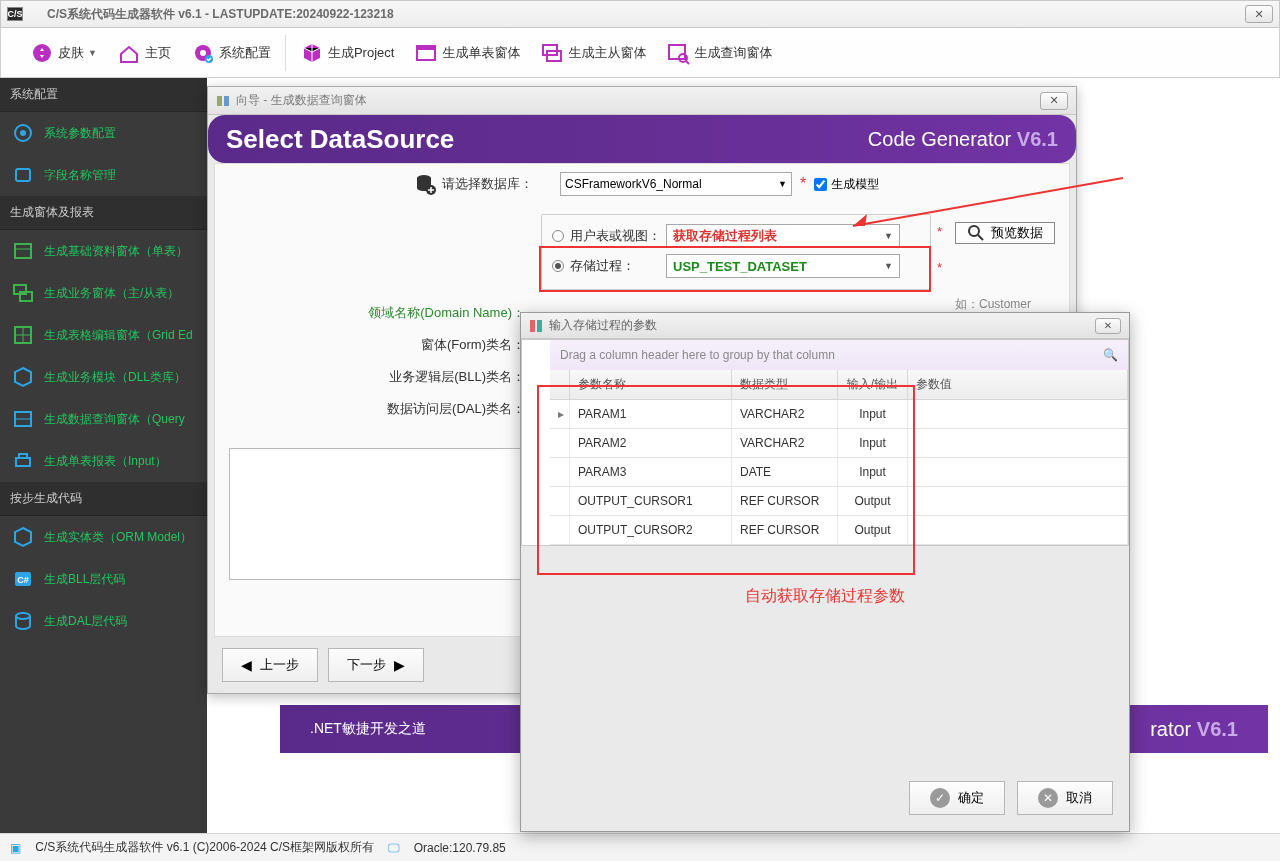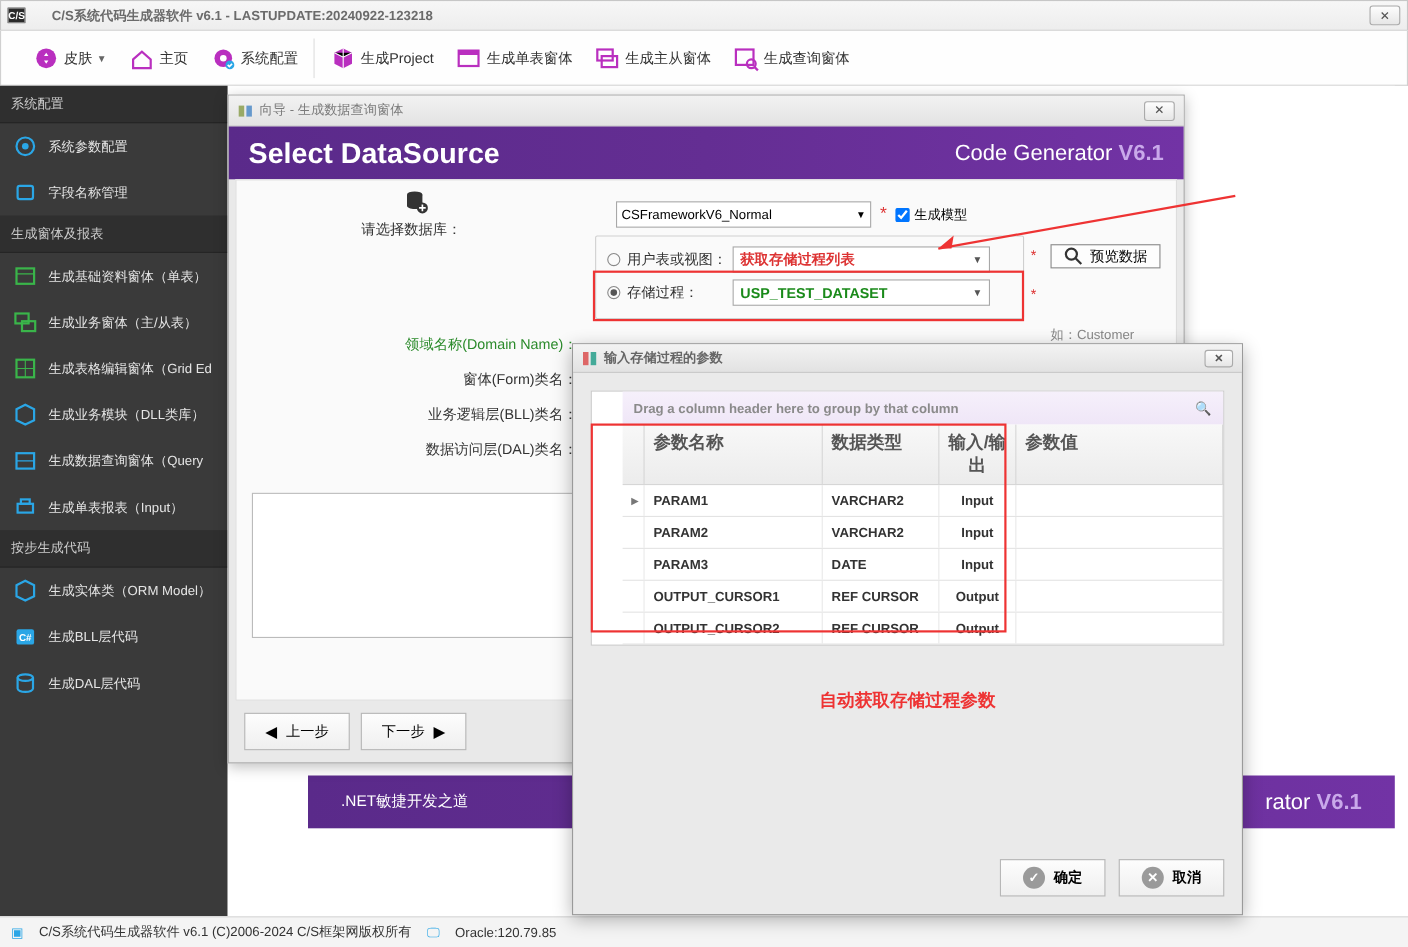--- a/index.html
+++ b/index.html
@@ -13,40 +13,40 @@
 
 
 .toolbar { height: 50px; background:#fefefe; border:1px solid #d0d0d0; border-top:none; display:flex; align-items:center; padding:0 21px; gap:4px; }
 .tool-item { display:flex; align-items:center; gap:4px; padding:4px 8px; cursor:pointer; color:#333; font-size:13px; }
 .tool-icon { width:24px; height:24px; display:flex; align-items:center; justify-content:center; }
 .tool-sep { width:1px; height:36px; background:#ddd; margin:0 2px; }
 
 
 .sidebar { position:absolute; left:0; top:78px; width:207px; bottom:28px; background:#3a3a3a; color:#ddd; overflow:hidden; }
 .sidebar-section-title { background:#2f2f2f; color:#ccc; font-size:12px; padding:8px 10px; border-bottom:1px solid #252525;}
-.sidebar-item { display:flex; align-items:center; gap:10px; padding:10px 12px; font-size:12px; color:#e5e5e5; cursor:pointer; white-space:nowrap; }
+.sidebar-item { display:flex; align-items:center; gap:10px; padding:10px 12px; font-size:12px; color:#22c55e; cursor:pointer; white-space:nowrap; }
 .side-icon { width:22px; height:22px; display:flex; align-items:center; justify-content:center; }
 
 
 .main-bg { position:absolute; left:207px; right:12px; top:78px; bottom:28px; background:#fff; }
 .purple-strip { position:absolute; left:280px; right:12px; bottom:108px; height:48px; background:linear-gradient(90deg,#5a2a8a,#642e93,#7233a5); display:flex; align-items:center; justify-content:space-between; padding:0 30px; color:#fff; font-size:14px; }
 .brand-right { font-size:20px; }
 .brand-right .ver { color:#c9a9ea; font-weight:bold; }
 
 
 .statusbar { position:absolute; left:0; right:0; bottom:0; height:28px; background:#f4f4f4; border-top:1px solid #d6d6d6; display:flex; align-items:center; padding:0 10px; font-size:12px; color:#333; gap:14px; }
 .statusbar .cube { color:#2aa6e6; }
 
 
 .wizard { position:absolute; left:207px; top:86px; width:870px; height:608px; background:#e9e9e9; border:1px solid #aaa; box-shadow:0 3px 12px rgba(0,0,0,.25);}
 .wizard-title { height:28px; background:linear-gradient(#f2f2f2,#e3e3e3); border-bottom:1px solid #c7c7c7; display:flex; align-items:center; padding:0 8px; color:#7a7a7a; font-size:12px; }
 .wizard-title .t-icn { width:14px; height:14px; margin-right:6px; }
 .wizard-title .spacer { flex:1; }
 .wizard-title .wclose { width:28px; height:18px; border:1px solid #aaa; background:linear-gradient(#fdfdfd,#e6e6e6); border-radius:3px; display:flex; align-items:center; justify-content:center; font-size:11px; color:#555; cursor:pointer;}
-.wizard-banner { height:48px; background:linear-gradient(90deg,#5a2a8a,#642e93,#7233a5); display:flex; align-items:center; justify-content:space-between; padding:0 18px; }
+.wizard-banner { height:48px; background:linear-gradient(90deg,#5a2a8a,#642e93,#7233a5); display:flex; align-items:center; justify-content:space-between; padding:0 18px;border-radius:17px; }
 .wizard-banner .ttl { color:#fff; font-size:26px; font-weight:bold; }
 .wizard-banner .brand { color:#fff; font-size:20px; }
 .wizard-banner .brand .ver { color:#c9a9ea; font-weight:bold; }
 .wizard-body { position:absolute; left:0; right:0; top:76px; bottom:56px; background:#fafafa; border:1px solid #ddd; margin:0 6px; padding:14px 12px; }
 .form-row { display:flex; align-items:center; margin-bottom:10px; }
 .form-label { width:310px; text-align:right; color:#333; font-size:13px; padding-right:8px; }
 .form-select { width:232px; height:24px; border:1px solid #a8a8a8; background:#fff; font-size:12px; padding:0 4px; display:flex; align-items:center; justify-content:space-between; }
 .req { color:#d33; margin:0 8px; }
 .chk { display:flex; align-items:center; gap:4px; font-size:12px; }
 .ds-box { position:absolute; left:326px; top:50px; width:390px; height:76px; border:1px solid #cfcfcf; border-radius:2px; padding:6px 10px; background:#fafafa;}
@@ -64,27 +64,27 @@
 .bbl-label { position:absolute; text-align:right; width:310px; font-size:13px; color:#333;}
 .bbl-input { position:absolute; width:232px; height:22px; border:1px solid #bbb; background:#fff;}
 .big-input { position:absolute; left:14px; top:284px; width:490px; height:132px; border:1px solid #bbb; background:#fff;}
 .wizard-nav { position:absolute; left:6px; right:6px; bottom:6px; height:44px; display:flex; align-items:center; gap:10px; padding:0 8px;}
 .nav-btn { width:96px; height:34px; border:1px solid #b7b7b7; background:linear-gradient(#fdfdfd,#efefef); display:flex; align-items:center; justify-content:center; gap:8px; font-size:13px; cursor:pointer; }
 
 
 .arrow-svg { position:absolute; pointer-events:none; }
 
 
-.param-dlg { position:absolute; left:520px; top:312px; width:610px; height:520px; background:#eaeaea; border:1px solid #9a9a9a; box-shadow:0 4px 16px rgba(0,0,0,.3);font-weight:bold;}
+.param-dlg { position:absolute; left:520px; top:312px; width:610px; height:520px; background:#eaeaea; border:1px solid #9a9a9a; box-shadow:0 4px 16px rgba(0,0,0,.3);}
 .param-title { height:26px; background:linear-gradient(#f3f3f3,#e2e2e2); border-bottom:1px solid #c7c7c7; display:flex; align-items:center; padding:0 8px; font-size:12px; color:#666;}
 .param-title .spacer{flex:1;}
 .param-title .pclose{ width:26px; height:16px; border:1px solid #aaa; background:linear-gradient(#fdfdfd,#e6e6e6); border-radius:3px; display:flex; align-items:center; justify-content:center; font-size:10px; color:#555; cursor:pointer;}
-.grid-wrap { margin:16px; border:1px solid #c9c9c9; background:#fff;padding-left:28px;}
+.grid-wrap { border:1px solid #c9c9c9; background:#fff;padding-left:28px;}
 .grid-group { height:30px; background:linear-gradient(#f6f0fb,#efe6f7); color:#8a8a8a; font-size:12px; padding:0 10px; display:flex; align-items:center; justify-content:space-between;}
-.grid-head { display:flex; background:linear-gradient(#f8f8f8,#ececec); border-bottom:1px solid #d6d6d6; font-size:16px; color:#555;}
+.grid-head { display:flex; background:linear-gradient(#f8f8f8,#ececec); border-bottom:1px solid #d6d6d6; font-size:12px; color:#555;}
 .grid-head div { padding:6px 8px; border-right:1px solid #d6d6d6;}
 .gh-sel{width:20px;} .gh-name{width:162px;} .gh-type{width:106px;} .gh-io{width:70px; text-align:center;} .gh-val{flex:1;}
 .grid-row { display:flex; font-size:12px; color:#333; border-bottom:1px solid #e3e3e3;}
 .grid-row div { padding:7px 8px; border-right:1px solid #e9e9e9;}
 .gr-sel{width:20px; color:#777;} .gr-name{width:162px;} .gr-type{width:106px;} .gr-io{width:70px; text-align:center;} .gr-val{flex:1;}
 .param-note { text-align:center; color:#e33; font-size:16px; margin-top:40px;}
 .param-btns { position:absolute; right:16px; bottom:16px; display:flex; gap:12px;}
 .pbtn { width:96px; height:34px; border:1px solid #b7b7b7; background:linear-gradient(#fdfdfd,#efefef); display:flex; align-items:center; justify-content:center; gap:8px; font-size:13px; cursor:pointer;}
 .pbtn .circ{ width:20px; height:20px; border-radius:50%; background:#9a9a9a; display:flex; align-items:center; justify-content:center; color:#fff; font-size:12px;}
 
@@ -298,21 +298,21 @@
     <span class="spacer"></span>
     <div class="wclose">✕</div>
   </div>
   <div class="wizard-banner">
     <span class="ttl">Select DataSource</span>
     <span class="brand"><span>Code Generator</span> <span class="ver">V6.1</span></span>
   </div>
   <div class="wizard-body">
 
     <div class="form-row" style="position:absolute; left:0; top:8px;">
-      <span style="width:326px; display:flex; align-items:center; justify-content:flex-end; gap:6px;flex-direction:column;">
+      <span style="width:326px; display:flex; align-items:center; justify-content:flex-end; gap:6px;">
         <svg width="22" height="22">
             <ellipse cx="10" cy="5" rx="7" ry="3" fill="#333"></ellipse>
             <path d="M3 5v10c0 1.6 3 3 7 3s7-1.4 7-3V5" fill="#333"></path>
             <circle cx="17" cy="17" r="5" fill="#333"></circle>
             <path d="M17 14v6M14 17h6" stroke="#fff" stroke-width="1.5"></path>
           </svg>
         <span class="form-label" style="width:auto;">请选择数据库：</span>
       </span>
       <div class="form-select" style="margin-left:19px;">
         <span>CSFrameworkV6_Normal</span>

